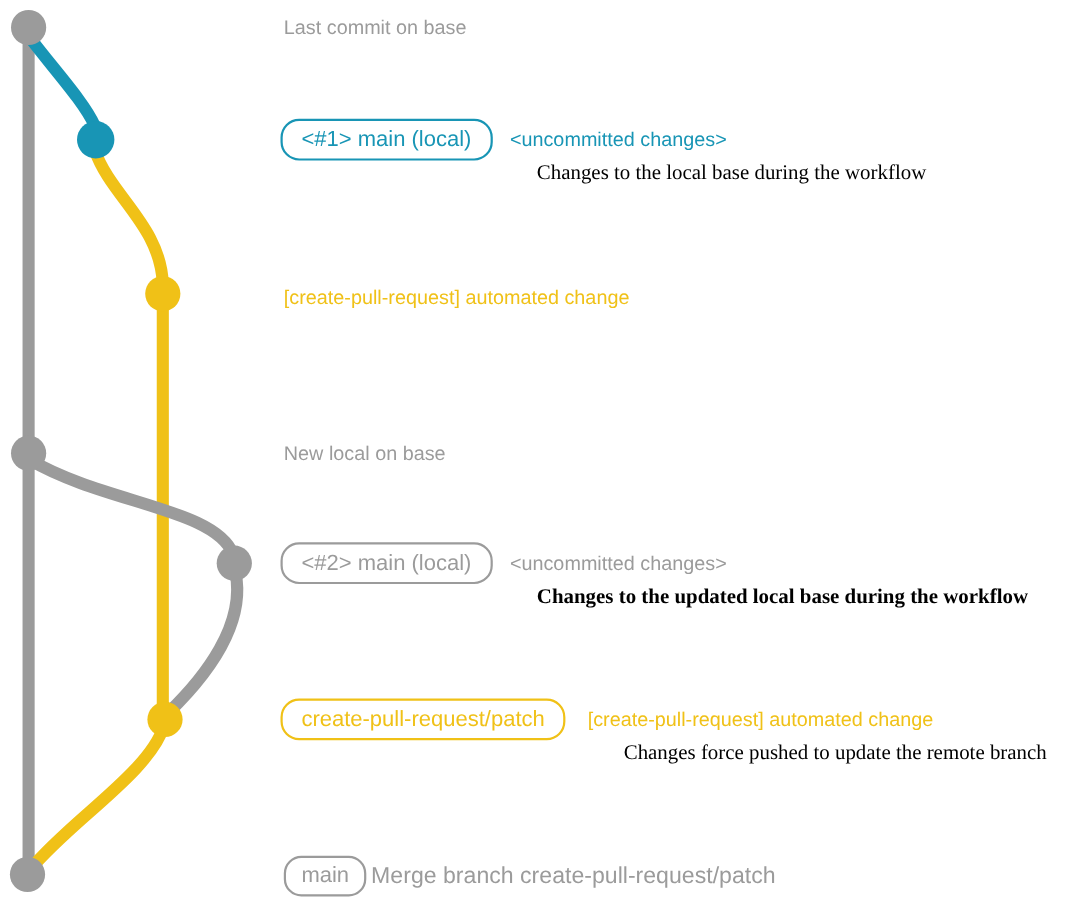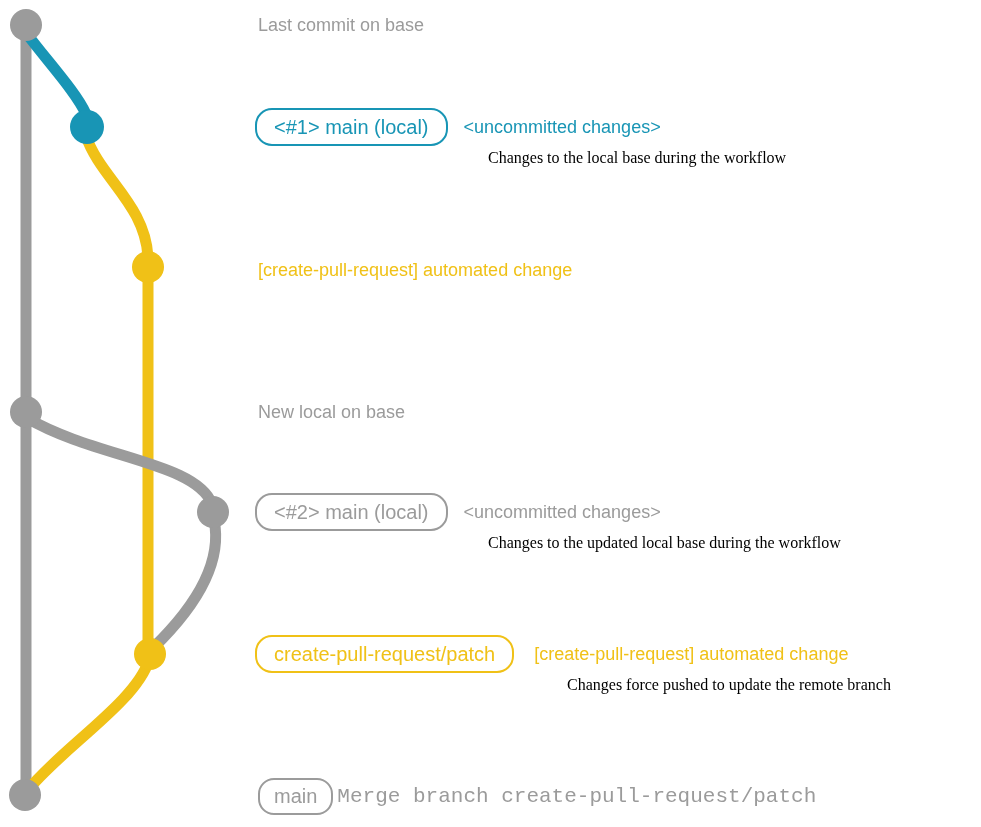--- a/index.html
+++ b/index.html
@@ -58,21 +58,21 @@
     white-space: nowrap;
   }
   .headline.blue   { color: var(--blue); }
   .headline.gray   { color: var(--gray); }
   .headline.yellow { color: var(--yellow); }
 
   .note {
     position: absolute;
     font-family: "Liberation Serif", serif;
     color: var(--note);
-    font-size: 16px;
+    font-size: 19px;
     line-height: 23px;
     white-space: nowrap;
   }
   .gap16 { gap: 16px; }
   .gap12 { gap: 20px; }
   .gap14 { gap: 4px; }
 </style>
 </head>
 <body>
 
@@ -110,26 +110,26 @@
   <div class="note" style="left:488px; top:146px;">Changes to the local base during the workflow</div>
 
   <div class="abs headline yellow" style="left:258px; top:257px;">[create-pull-request] automated change</div>
 
   <div class="abs gray-label" style="left:258px; top:399px;">New local on base</div>
 
   <div class="row gap16" style="left:255px; top:493px;">
     <span class="badge gray">&lt;#2&gt; main (local)</span>
     <span class="headline gray">&lt;uncommitted changes&gt;</span>
   </div>
-  <div class="note" style="left:488px; top:531px;">Changes to the updated local base during the workflow</div>
+  <div class="note" style="left:488px; top:531px;font-weight:bold;">Changes to the updated local base during the workflow</div>
 
   <div class="row gap12" style="left:255px; top:635px;">
     <span class="badge yellow">create-pull-request/patch</span>
     <span class="headline yellow">[create-pull-request] automated change</span>
   </div>
   <div class="note" style="left:567px; top:673px;">Changes force pushed to update the remote branch</div>
 
   <div class="row gap14" style="left:258px; top:778px;">
     <span class="badge gray small">main</span>
-    <span class="gray-label" style="font-size:21px;font-family:Liberation Mono, monospace;">Merge branch create-pull-request/patch</span>
+    <span class="gray-label" style="font-size:21px;">Merge branch create-pull-request/patch</span>
   </div>
 
 </div>
 
 </body></html>

